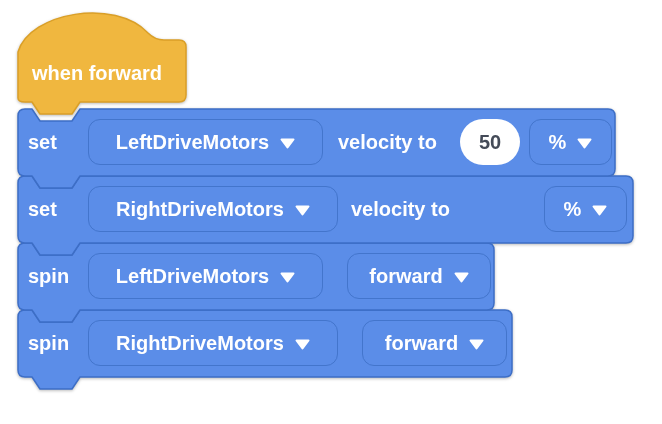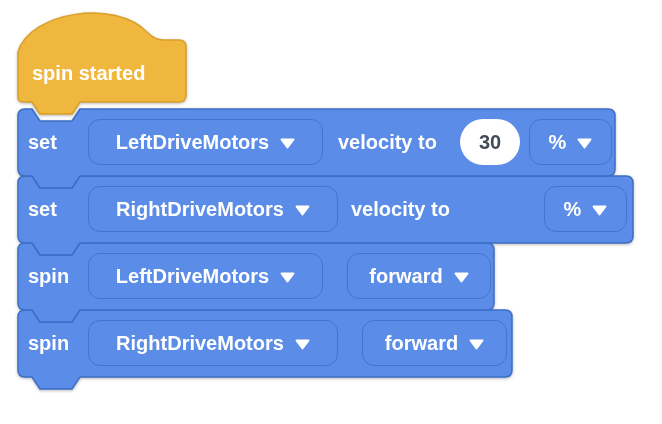--- a/index.html
+++ b/index.html
@@ -62,36 +62,36 @@
 <svg id="blocks-svg" width="662" height="424" viewBox="0 0 662 424">
 
   <path class="stack-shape" d="M 25 310 H 32 L 40 322 H 72 L 80 310 H 505 Q 512 310 512 317 V 370 Q 512 377 505 377 H 80 L 72 389 H 40 L 32 377 H 25 Q 18 377 18 370 V 317 Q 18 310 25 310 Z"></path>
   <path class="stack-shape" d="M 25 243 H 32 L 40 255 H 72 L 80 243 H 487 Q 494 243 494 250 V 303 Q 494 310 487 310 H 80 L 72 322 H 40 L 32 310 H 25 Q 18 310 18 303 V 250 Q 18 243 25 243 Z"></path>
   <path class="stack-shape" d="M 25 176 H 32 L 40 188 H 72 L 80 176 H 626 Q 633 176 633 183 V 236 Q 633 243 626 243 H 80 L 72 255 H 40 L 32 243 H 25 Q 18 243 18 236 V 183 Q 18 176 25 176 Z"></path>
   <path class="stack-shape" d="M 25 109 H 32 L 40 121 H 72 L 80 109 H 608 Q 615 109 615 116 V 169 Q 615 176 608 176 H 80 L 72 188 H 40 L 32 176 H 25 Q 18 176 18 169 V 116 Q 18 109 25 109 Z"></path>
   <path class="hat-shape" d="M 18 98 V 52 C 30 12 115 -2 148 33 Q 155 40 164 40 H 179 Q 186 40 186 47 V 95 Q 186 102 179 102 H 80 L 72 114 H 40 L 32 102 H 25 Q 18 102 18 98 Z"></path>
 </svg>
 
 <div class="hat-label-wrap">
-  <span class="hat-label">spin started</span>
+  <span class="hat-label">when forward</span>
 </div>
 
 <div class="block" style="left:18px;top:109px;width:597px;">
   <span class="block-label" style="left:10px;">set</span>
   <div class="field" style="left:70px;width:235px;">
     <span>LeftDriveMotors</span>
     <span class="caret">
       <svg width="15" height="11" viewBox="0 0 15 11">
           <path d="M1.5 1.5 H13.5 L7.5 9.5 Z" fill="#fff" stroke="#fff" stroke-width="2" stroke-linejoin="round"></path>
         </svg>
     </span>
   </div>
   <span class="block-label" style="left:320px;">velocity to</span>
   <div class="oval" style="left:442px;width:60px;">
-    <span>30</span>
+    <span>50</span>
   </div>
   <div class="field" style="left:511px;width:83px;">
     <span>%</span>
     <span class="caret">
       <svg width="15" height="11" viewBox="0 0 15 11">
           <path d="M1.5 1.5 H13.5 L7.5 9.5 Z" fill="#fff" stroke="#fff" stroke-width="2" stroke-linejoin="round"></path>
         </svg>
     </span>
   </div>
 </div>

